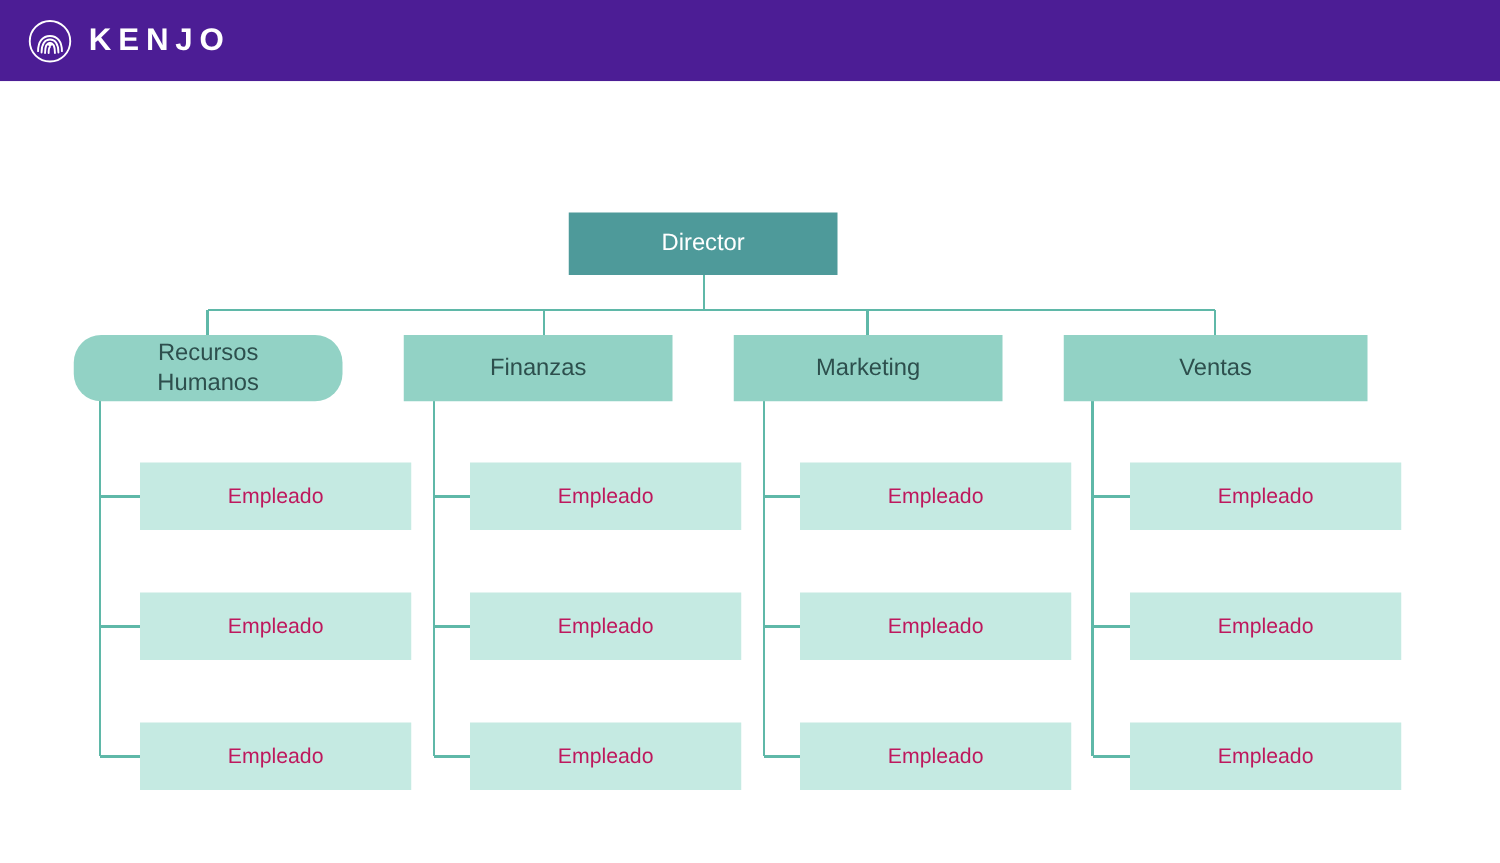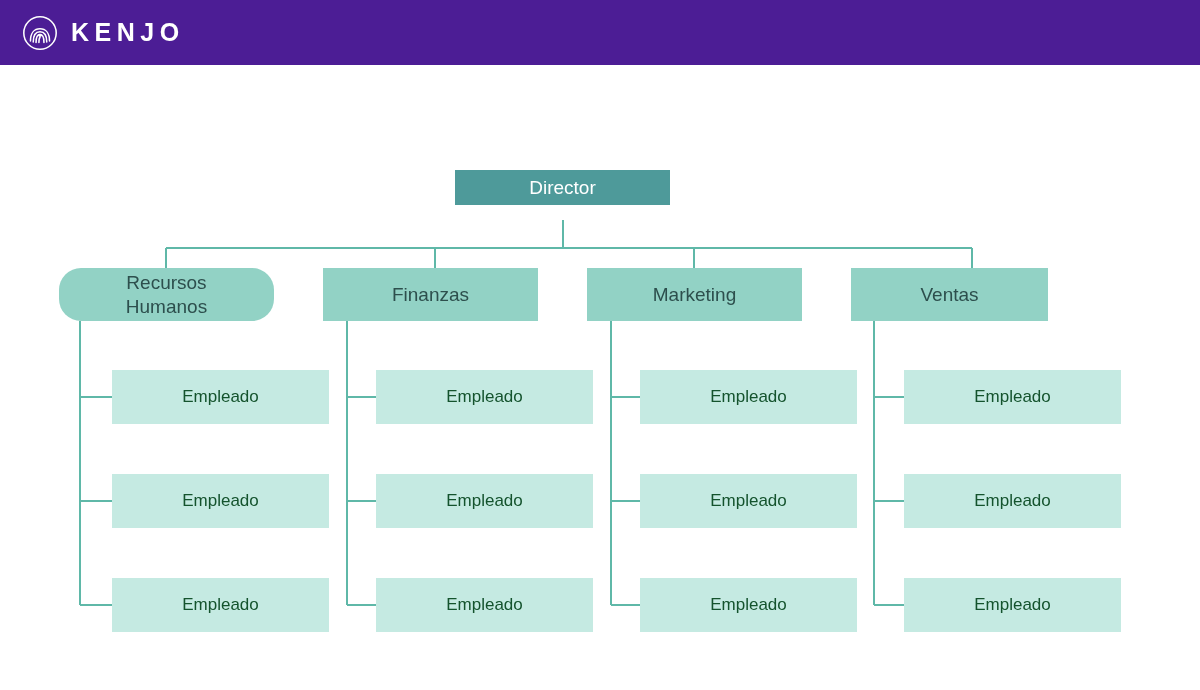--- a/index.html
+++ b/index.html
@@ -60,21 +60,21 @@
     color:#ffffff;
     font-size:19px;
   }
   .node-dept{
     background:#92d2c5;
     color:#2d4f4d;
     font-size:19px;
   }
   .node-emp{
     background:#c5eae2;
-    color:#14532d;
+    color:#be185d;
     font-size:17px;
   }
   .node-label{display:block;}
 </style>
 </head>
 <body>
 
 <div class="header">
   <div class="logo-wrap">
     <svg class="logo-mark" viewBox="0 0 40 40">
@@ -118,37 +118,37 @@
       <path d="M611 436 L640 436"></path>
       <path d="M611 540 L640 540"></path>
 
       <path d="M874 256 L874 540"></path>
       <path d="M874 332 L904 332"></path>
       <path d="M874 436 L904 436"></path>
       <path d="M874 540 L904 540"></path>
     </g>
   </svg>
 
-  <div class="node node-root" style="left:455px;top:105px;width:215px;height:35px;">
+  <div class="node node-root" style="left:455px;top:105px;width:215px;height:50px;">
     <span class="node-label">Director</span>
   </div>
 
   <div class="node node-dept" style="left:59px;top:203px;width:215px;height:53px;border-radius:22px;">
     <span class="node-label">Recursos<br>Humanos</span>
   </div>
 
   <div class="node node-dept" style="left:323px;top:203px;width:215px;height:53px;">
     <span class="node-label">Finanzas</span>
   </div>
 
   <div class="node node-dept" style="left:587px;top:203px;width:215px;height:53px;">
     <span class="node-label">Marketing</span>
   </div>
 
-  <div class="node node-dept" style="left:851px;top:203px;width:197px;height:53px;">
+  <div class="node node-dept" style="left:851px;top:203px;width:243px;height:53px;">
     <span class="node-label">Ventas</span>
   </div>
 
   <div class="node node-emp" style="left:112px;top:305px;width:217px;height:54px;">
     <span class="node-label">Empleado</span>
   </div>
   <div class="node node-emp" style="left:112px;top:409px;width:217px;height:54px;">
     <span class="node-label">Empleado</span>
   </div>
   <div class="node node-emp" style="left:112px;top:513px;width:217px;height:54px;">

